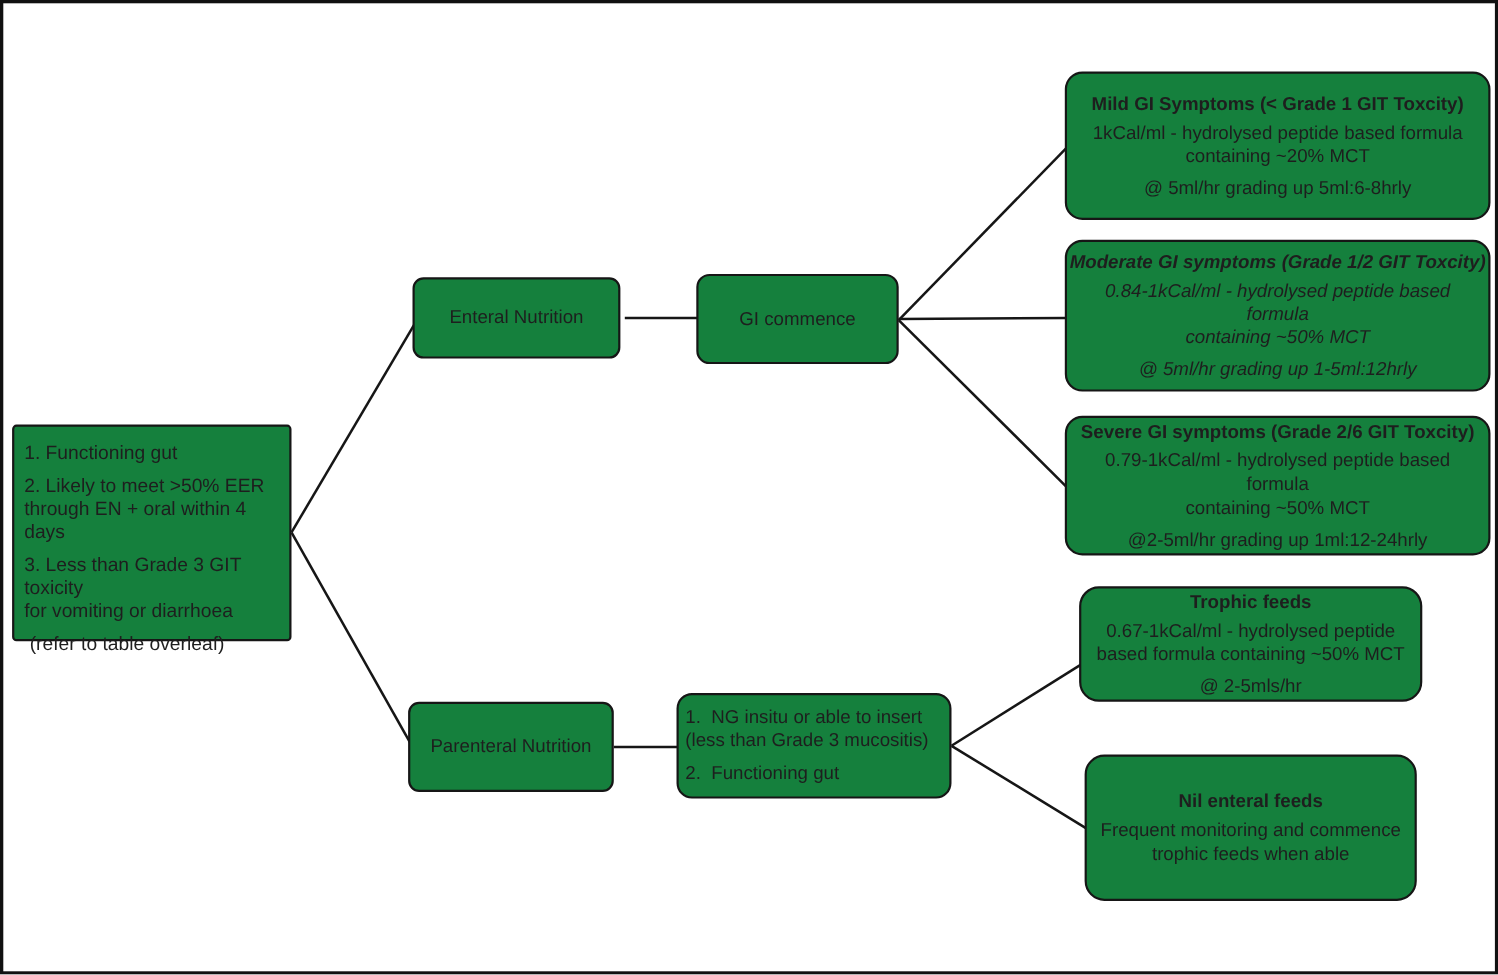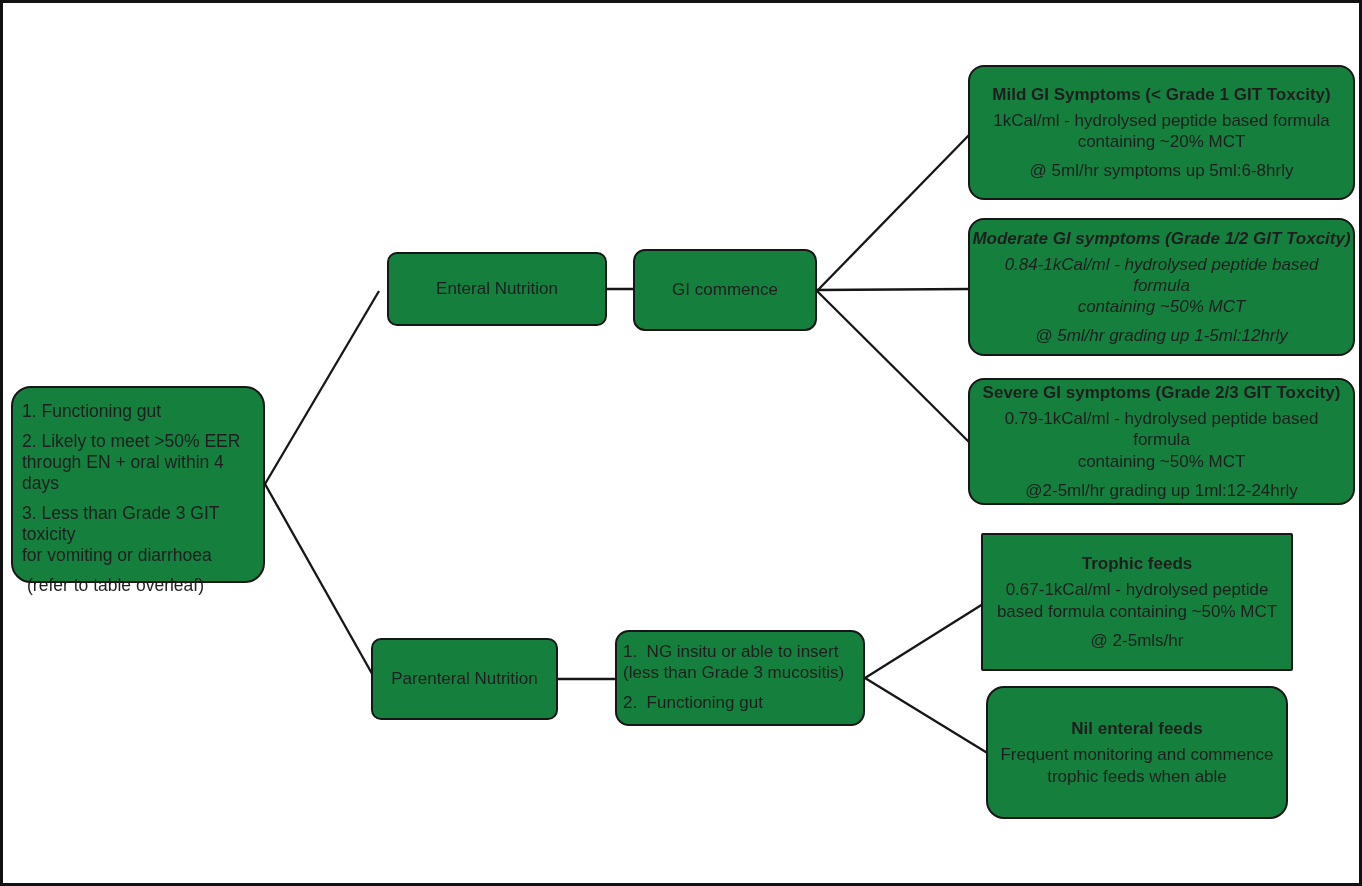--- a/index.html
+++ b/index.html
@@ -33,21 +33,21 @@
     align-items: center;
     justify-content: center;
     text-align: center;
     font-size: 17px;
     border-radius: 10px;
   }
   
   .criteria {
     left: 8px; top: 383px;
     width: 254px; height: 197px;
-    border-radius: 20px;
+    border-radius: 4px;
     padding: 13px 8px 10px 9px;
     gap: 9px;
     font-size: 17.5px;
     line-height: 1.2;
     justify-content: flex-start;
   }
   .criteria .para { white-space: pre-line; }
   .criteria .indent { padding-left: 5px; }
   
   .ng {
@@ -72,27 +72,27 @@
     line-height: 1.24;
   }
   .outcome .title {
     font-weight: bold;
     white-space: nowrap;
     margin-bottom: 5px;
   }
   .outcome .body { white-space: pre-line; }
   .outcome .rate { margin-top: 8px; }
   
-  .enteral     { left: 384px; top: 249px; width: 220px; height: 74px; }
+  .enteral     { left: 372px; top: 249px; width: 189px; height: 74px; }
   .gi          { left: 630px; top: 246px; width: 184px; height: 82px; border-radius: 12px; }
   .parenteral  { left: 368px; top: 635px; width: 187px; height: 82px; }
   .mild        { left: 965px; top: 62px;  width: 387px; height: 135px; }
   .moderate    { left: 965px; top: 215px; width: 387px; height: 138px; font-style: italic; }
   .severe      { left: 965px; top: 375px; width: 387px; height: 127px; }
-  .trophic     { left: 978px; top: 530px; width: 312px; height: 138px; border-radius: 2px; }
+  .trophic     { left: 978px; top: 530px; width: 312px; height: 105px; border-radius: 18px; }
   .nil         { left: 983px; top: 683px; width: 302px; height: 133px; border-radius: 18px; }
 </style>
 </head>
 <body>
 
 <div class="canvas">
 
   <svg class="connectors" viewBox="0 0 1362 886" xmlns="http://www.w3.org/2000/svg">
     <g stroke="#161616" stroke-width="2.3" fill="none">
       <line x1="262" y1="481" x2="376" y2="288"></line>
@@ -121,32 +121,32 @@
   </div>
 
   <div class="node pill gi">
     <span>GI commence</span>
   </div>
 
   <div class="node outcome mild">
     <div class="title">Mild GI Symptoms (&lt; Grade 1 GIT Toxcity)</div>
     <div class="body">1kCal/ml - hydrolysed peptide based formula
 containing ~20% MCT</div>
-    <div class="rate">@ 5ml/hr symptoms up 5ml:6-8hrly</div>
+    <div class="rate">@ 5ml/hr grading up 5ml:6-8hrly</div>
   </div>
 
   <div class="node outcome moderate">
     <div class="title">Moderate GI symptoms (Grade 1/2 GIT Toxcity)</div>
     <div class="body">0.84-1kCal/ml - hydrolysed peptide based formula
 containing ~50% MCT</div>
     <div class="rate">@ 5ml/hr grading up 1-5ml:12hrly</div>
   </div>
 
   <div class="node outcome severe">
-    <div class="title">Severe GI symptoms (Grade 2/3 GIT Toxcity)</div>
+    <div class="title">Severe GI symptoms (Grade 2/6 GIT Toxcity)</div>
     <div class="body">0.79-1kCal/ml - hydrolysed peptide based formula
 containing ~50% MCT</div>
     <div class="rate">@2-5ml/hr grading up 1ml:12-24hrly</div>
   </div>
 
   <div class="node pill parenteral">
     <span>Parenteral Nutrition</span>
   </div>
 
   <div class="node ng">

